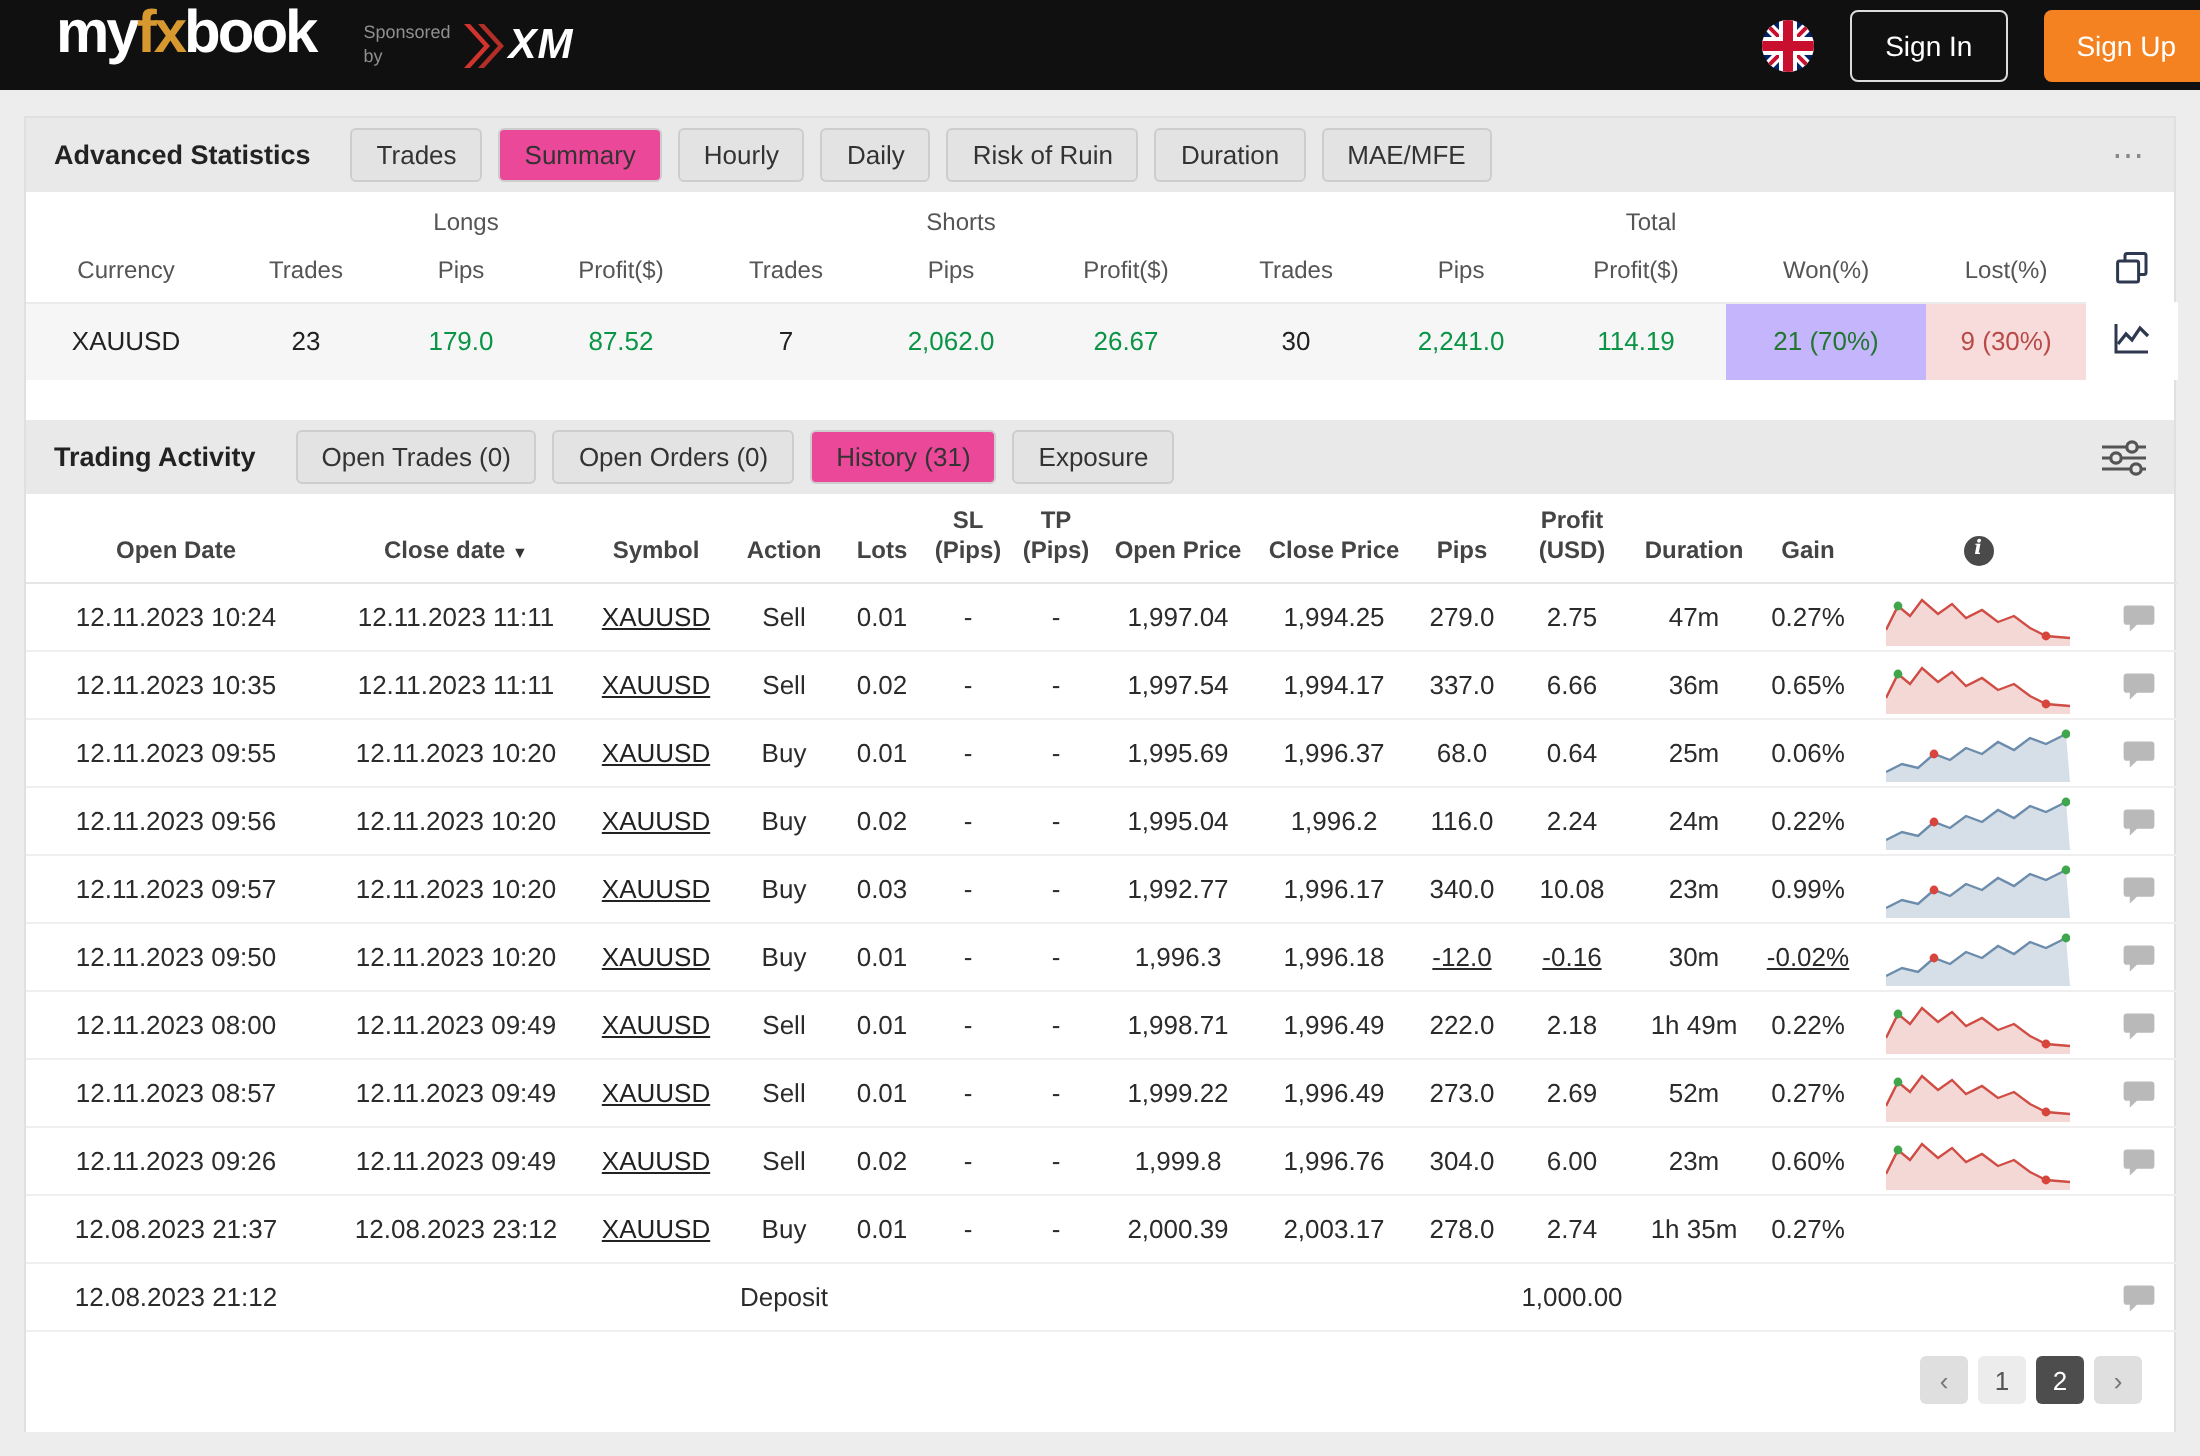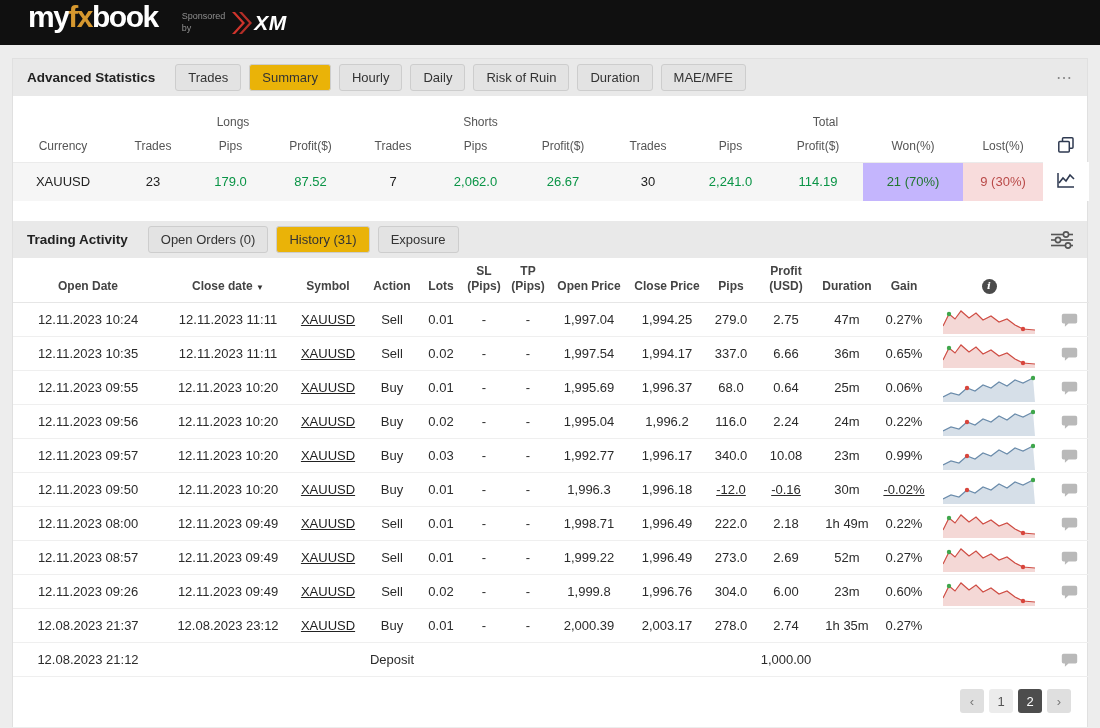--- a/index.html
+++ b/index.html
@@ -19,30 +19,30 @@
   .signin { background:transparent; border:1px solid #dcdcdc; color:#fff; font-size:14px; padding:9px 17px; border-radius:4px; font-family:inherit; cursor:pointer; }
   .signup { background:#f58220; border:none; color:#fff; font-size:14px; padding:10px 16px; border-radius:4px; font-family:inherit; cursor:pointer; margin-right:-4px; }
 
   
   .card { margin:13px 12px 0; background:#fff; min-height:658px; border:1px solid #e0e0e0; border-bottom:none; }
 
   
   .bar { display:flex; align-items:center; background:#e9e9e9; height:37px; padding:0 14px; gap:8px; }
   .bar-title { font-size:13.5px; font-weight:bold; color:#222; margin-right:12px; white-space:nowrap; }
   .tab { font-size:13px; color:#333; padding:5px 12px; border:1px solid #cdcdcd; background:#e3e3e3; border-radius:3px; cursor:pointer; white-space:nowrap; }
-  .tab.active { background:#eab308; }
+  .tab.active { background:#ec4899; }
   .more { margin-left:auto; color:#888; font-size:16px; letter-spacing:1px; cursor:pointer; }
   .filter { margin-left:auto; cursor:pointer; display:flex; align-items:center; }
 
   table { border-collapse:collapse; width:100%; table-layout:fixed; }
 
   
   .summary { margin-bottom:20px; }
   .summary th { font-weight:normal; font-size:12px; color:#555; padding:6px 2px; text-align:center; }
-  .summary .grp th { padding-top:19px; padding-bottom:2px; }
+  .summary .grp th { padding-top:8px; padding-bottom:2px; }
   .summary td { font-size:13px; color:#222; padding:10px 2px; text-align:center; background:#f6f6f6; border-top:1px solid #ebebeb; }
   .summary td.pos { color:#0a9446; }
   .summary td.won  { background:#c4b5fd; color:#22762f; }
   .summary td.lost { background:#f8dcdc; color:#b94a48; }
   .summary td.icn  { background:#fff; border-top:none; }
   .icn { cursor:pointer; }
 
   
   .history th { font-weight:bold; font-size:12px; color:#444; padding:6px 2px 8px; text-align:center; vertical-align:bottom; border-bottom:1px solid #e6e6e6; line-height:1.25; }
   .history td { font-size:13px; color:#2b2b2b; padding:0 2px; height:34px; text-align:center; border-bottom:1px solid #efefef; overflow:hidden; }
@@ -74,20 +74,33 @@
     </div>
     <div class="xm">
       <svg width="20" height="22" viewBox="0 0 20 22">
         <path d="M3 0 L13 11 L3 22 L0 22 L10 11 L0 0 Z" fill="#d0342c"></path>
         <path d="M10 0 L20 11 L10 22 L7 22 L17 11 L7 0 Z" fill="#d0342c" opacity="0.85"></path>
       </svg>
       <span class="xm-text">XM</span>
     </div>
   </div>
 
+  <div class="hdr-right">
+    <div class="flag">
+      <svg width="26" height="26" viewBox="0 0 26 26">
+        <rect width="26" height="26" fill="#012169"></rect>
+        <path d="M0 0 L26 26 M26 0 L0 26" stroke="#ffffff" stroke-width="5"></path>
+        <path d="M0 0 L26 26 M26 0 L0 26" stroke="#C8102E" stroke-width="2"></path>
+        <path d="M13 0 V26 M0 13 H26" stroke="#ffffff" stroke-width="9"></path>
+        <path d="M13 0 V26 M0 13 H26" stroke="#C8102E" stroke-width="5"></path>
+      </svg>
+    </div>
+    <button class="signin">Sign In</button>
+    <button class="signup">Sign Up</button>
+  </div>
 </div>
 
 <div class="card">
 
   <div class="bar">
     <div class="bar-title">Advanced Statistics</div>
     <div class="tab">Trades</div>
     <div class="tab active">Summary</div>
     <div class="tab">Hourly</div>
     <div class="tab">Daily</div>
@@ -161,20 +174,21 @@
             <polyline points="1,1 1,15 17,15" stroke="#2e3950" stroke-width="1.5" fill="none"></polyline>
             <polyline points="2,11 6,6 9,9 13,3 17,7" stroke="#2e3950" stroke-width="1.6" fill="none"></polyline>
           </svg>
         </td>
       </tr>
     </tbody>
   </table>
 
   <div class="bar">
     <div class="bar-title">Trading Activity</div>
+    <div class="tab">Open Trades (0)</div>
     <div class="tab">Open Orders (0)</div>
     <div class="tab active">History (31)</div>
     <div class="tab">Exposure</div>
     <div class="filter">
       <svg width="22" height="18" viewBox="0 0 22 18">
         <g stroke="#555" stroke-width="1.6" fill="#e9e9e9">
           <line x1="0" y1="3.5" x2="22" y2="3.5"></line>
             <circle cx="15" cy="3.5" r="2.6"></circle>
           <line x1="0" y1="9" x2="22" y2="9"></line>
             <circle cx="7" cy="9" r="2.6"></circle>

